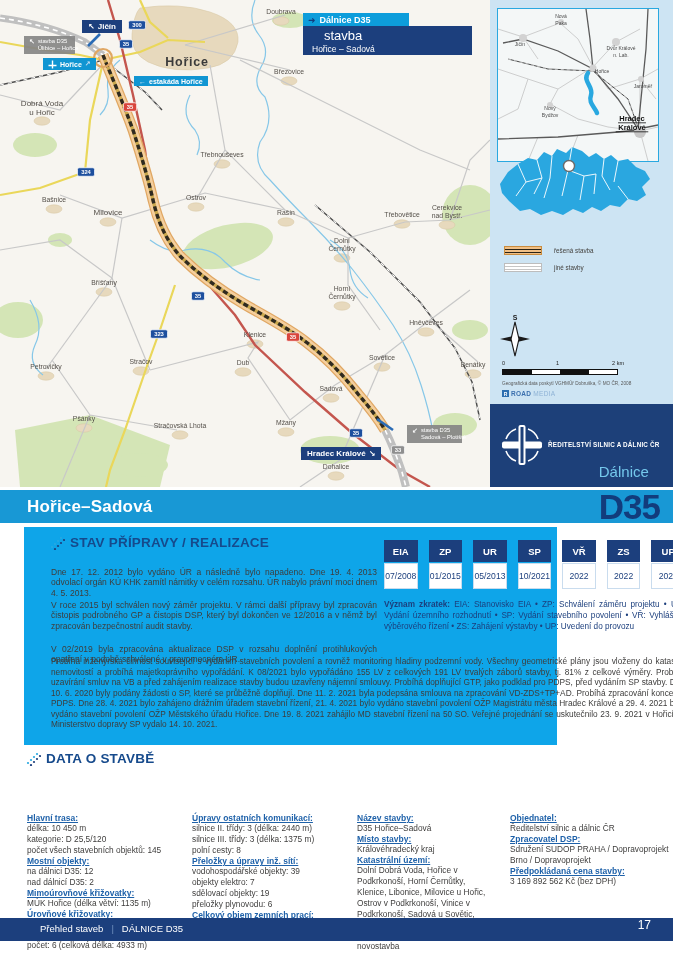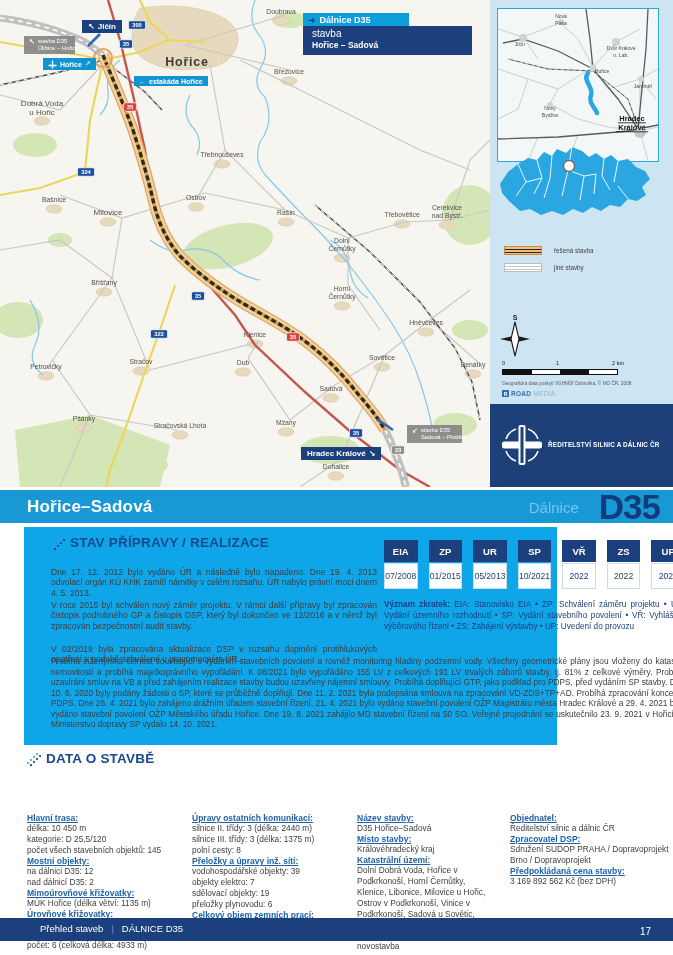--- a/index.html
+++ b/index.html
@@ -14,22 +14,22 @@
   .co-gray .arr{float:left;margin-right:3px;font-size:7px;}
   .arr{font-weight:bold;}
   .arr-lt{color:#cfe2f5;}
   
   .cons-bar{position:absolute;left:303px;top:13px;width:101px;height:13px;background:#0d9ddb;
             display:flex;align-items:center;padding-left:5px;gap:4px;}
   .cons-bar .arrow{color:#123c7c;font-weight:bold;font-size:9px;}
   .cons-bar .lbl{color:#fff;font-weight:bold;font-size:9px;}
   .cons-box{position:absolute;left:303px;top:26px;width:160px;height:27px;background:#1c3f7d;
             color:#fff;padding:2px 0 0 9px;}
-  .cons-box .l1{font-size:10px;}
-  .cons-box .l2{font-size:8.5px;font-weight:bold;margin-top:1px;}
+  .cons-box .l1{font-size:13px;margin-left:12px;}
+  .cons-box .l2{font-size:8.5px;font-weight:normal;margin-top:1px;}
   
   .panel{position:absolute;left:490px;top:0;width:183px;height:487px;background:#cde4f3;}
   .inset{position:absolute;left:7px;top:8px;width:160px;height:152px;background:#f4f7f7;border:1.5px solid #29a8e0;}
   .czmap{position:absolute;left:2px;top:142px;}
   .legend{position:absolute;left:14px;top:246px;}
   .legrow{display:flex;align-items:center;height:9px;margin-bottom:8px;}
   .legsym{width:38px;height:9px;box-sizing:border-box;}
   .legsym-construction{background:repeating-linear-gradient(180deg,#f0bf85 0 2px,#2a2317 2px 3.2px);border:1px solid #c98c3f;}
   .legsym-other{background:repeating-linear-gradient(180deg,#ffffff 0 2px,#c6c6c6 2px 3.2px);border:1px solid #bdbdbd;}
   .leglabel{margin-left:12px;font-size:6.3px;color:#44423f;}
@@ -49,21 +49,21 @@
          display:flex;align-items:center;justify-content:center;}
   .rm-t1{font-size:6.5px;font-weight:bold;color:#3a6fae;letter-spacing:.3px;}
   .rm-t2{font-size:6.5px;color:#8fb3d6;letter-spacing:.3px;}
   .rsd{position:absolute;left:0;top:404px;width:183px;height:83px;background:#1d4079;}
   .rsd-logo{position:absolute;left:10px;top:19px;}
   .rsd-text{position:absolute;left:58px;top:37px;color:#fff;font-weight:bold;font-size:6.3px;
             letter-spacing:.2px;white-space:nowrap;}
   
   .titlebar{position:absolute;left:0;top:490px;width:673px;height:33px;background:#1898d5;}
   .titlebar .name{position:absolute;left:27px;top:7px;color:#fff;font-weight:bold;font-size:17px;letter-spacing:.2px;}
-  .titlebar .route{position:absolute;right:13px;bottom:2px;display:flex;align-items:center;gap:20px;}
+  .titlebar .route{position:absolute;right:13px;bottom:2px;display:flex;align-items:flex-start;gap:13px;flex-direction:column;}
   .titlebar .route .w{color:#74c8ec;font-size:15px;}
   .titlebar .route .c{color:#123c7c;font-size:35px;font-weight:bold;letter-spacing:-1px;line-height:.8;}
   
   .status{position:absolute;left:0;top:527px;width:533px;height:218px;background:#0ea5e9;margin-left:24px;}
   .sec-head{position:absolute;display:flex;align-items:center;gap:5px;}
   .sec-head .txt{font-weight:bold;font-size:13.5px;color:#164a8c;letter-spacing:.2px;}
   .status .sec-head{left:26px;top:8px;}
   .para{position:absolute;font-size:8.5px;line-height:1.27;color:#3e3d3c;text-align:justify;}
   .p-left{left:27px;width:326px;}
   .p1{top:31px;} .p2{top:64px;} .p3{top:108px;}
@@ -81,21 +81,21 @@
   .datasec{position:absolute;left:0;top:745px;width:673px;height:173px;background:#fff;}
   .datasec .sec-head{left:26px;top:6px;}
   .data-col{position:absolute;top:33px;margin-top:35px;}
   .dc0{left:27px;width:158px;} .dc1{left:192px;width:158px;} .dc2{left:357px;width:140px;} .dc3{left:510px;width:163px;}
   .grp-title{font-size:8.5px;font-weight:bold;color:#1e61a9;text-decoration:underline;margin:0;}
   .grp-line{font-size:8.3px;color:#3e3d3c;line-height:1.33;}
   
   .footer{position:absolute;left:0;top:918px;width:673px;height:23px;background:#1c3f7d;color:#fff;}
   .footer .left{position:absolute;left:40px;top:5px;font-size:9.5px;display:flex;gap:8px;}
   .footer .sep{color:#6f8fbe;}
-  .footer .pg{position:absolute;right:22px;top:8px;font-size:10px;}
+  .footer .pg{position:absolute;right:22px;top:0;font-size:12px;}
   svg text{font-family:"Liberation Sans","DejaVu Sans",sans-serif;}
 </style>
 </head>
 <body>
 
 <div class="page">
 
   <div class="map-main">
     <svg width="490" height="487" viewBox="0 0 490 487">
       <rect x="0" y="0" width="490" height="487" fill="#f7f5f0"></rect>

